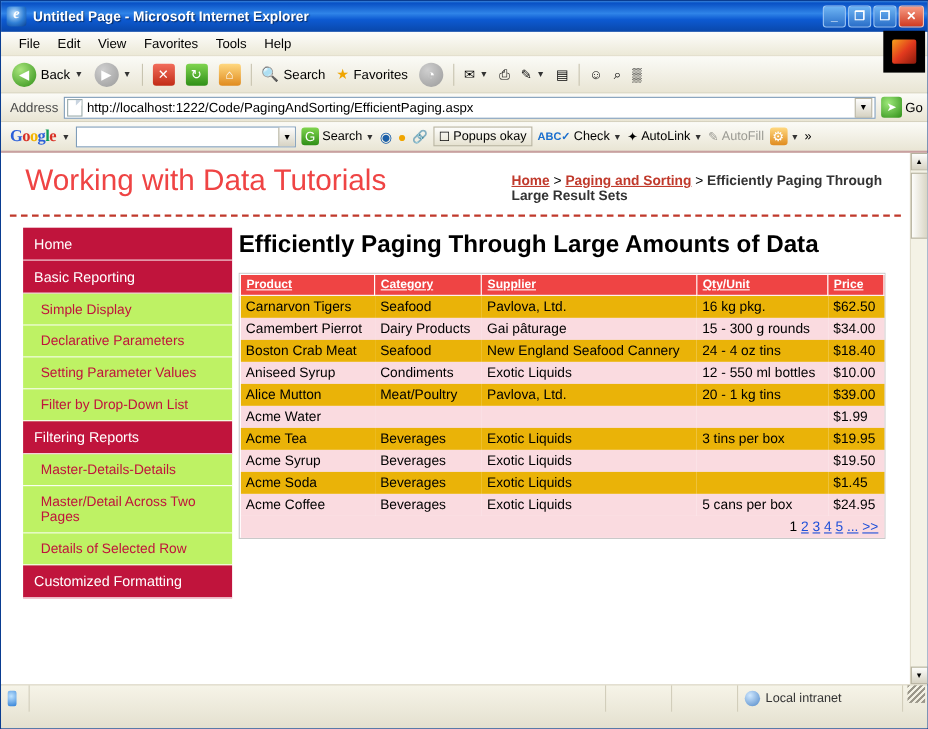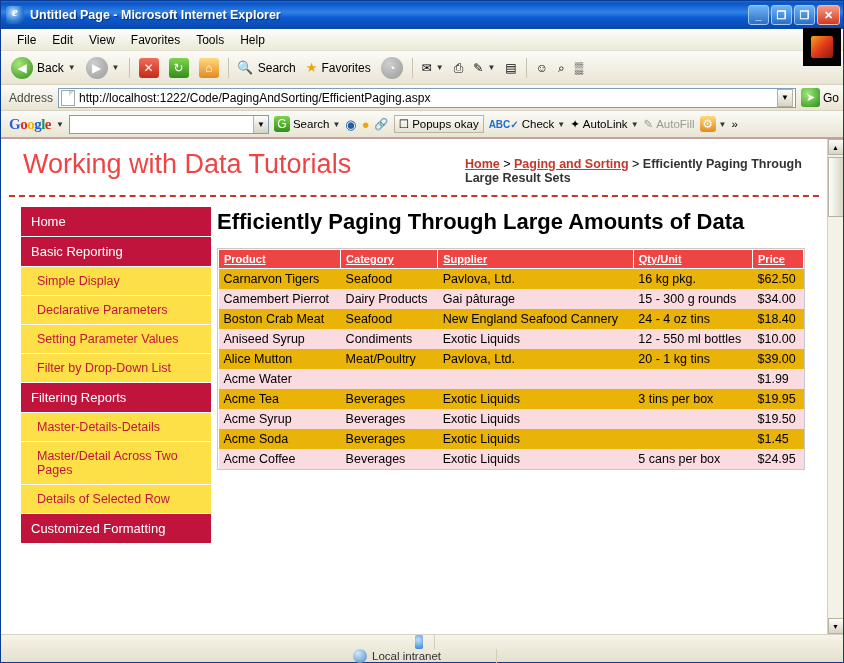--- a/index.html
+++ b/index.html
@@ -151,21 +151,21 @@
     margin: 0 8px;
   }
   .site-title { font-size: 27px; color:#ef4444; font-family:"Liberation Sans",sans-serif; }
   .breadcrumb { font-size: 12.5px; text-align:left; max-width: 340px; padding-top:8px; }
   .breadcrumb a { color:#c0392b; font-weight:bold; }
   .breadcrumb .cur { color:#333; font-weight:bold; }
   .body-cols { display:flex; padding: 10px 8px 0 8px; }
   
   .sidebar { width: 190px; flex:none; margin-left:12px; }
   .side-item { padding: 7px 10px; font-size: 13px; color:#fff; background:#c0143c; border-bottom:1px solid #fff; }
-  .side-item.sub { background:#fde047; color:#c0143c; padding-left: 16px; font-size:12.5px; }
+  .side-item.sub { background:#bef264; color:#c0143c; padding-left: 16px; font-size:12.5px; }
   
   .main { flex:1; padding: 0 14px 0 6px; }
   .main h1 { font-size: 22px; color:#000; margin: 2px 0 14px 0; line-height:1.15; }
   table.grid { border-collapse: collapse; width: 100%; font-size: 12.5px; }
   table.grid th {
     background:#ef4444; color:#fff; text-align:left;
     padding: 3px 5px; border: 1px solid #fff;
     text-decoration: underline; font-size: 11px;
   }
   table.grid td { padding: 3px 5px; vertical-align: top; border:none; }
@@ -179,24 +179,24 @@
   
   .vscroll {
     width:16px; background:#f1efe2; border-left:1px solid #d6d2bf;
     display:flex; flex-direction:column; align-items:center;
   }
   .vs-btn { width:16px;height:16px;background:linear-gradient(to bottom,#fdfdfb,#d7d3c3);border:1px solid #b6b29f;display:flex;align-items:center;justify-content:center;font-size:7px; }
   .vs-track { flex:1; width:16px; background:#f4f2e6; }
   .vs-thumb { width:16px;height:60px;background:linear-gradient(to right,#fdfdfb,#d9d5c4);border:1px solid #b6b29f;margin-top:2px; }
   
   .statusbar {
-    height: 28px; display:flex; align-items:center;
+    height: 40px; display:flex; 
     background: linear-gradient(to bottom,#f6f4e8,#e4e0cf);
     border-top: 1px solid #d6d2bf;
-    font-size: 11.5px; color:#333;flex-direction:column;
+    font-size: 11.5px; color:#333;
   }
   .st-cell { height:24px; display:flex; align-items:center; padding:0 6px; border-right:1px solid #d2cebb; }
   .st-grow { flex:1; border-right:1px solid #d2cebb; }
   .st-icon { width:14px;height:14px;background:radial-gradient(circle at 40% 35%,#bfe3ff,#2f7fd6);border-radius:2px;margin-right:5px; }
   .globe { width:14px;height:14px;border-radius:50%;background:radial-gradient(circle at 35% 30%,#cfe8ff,#4f86c6);margin-right:5px; }
   .resizer { width:16px;height:16px;margin-left:4px;margin-right:2px;
      background: repeating-linear-gradient(135deg,#9b978a 0 2px,transparent 2px 4px); }
 </style>
 </head>
 <body>
@@ -449,20 +449,31 @@
                   <td></td>
                   <td class="price">$1.45</td>
                 </tr>
                 <tr class="alt">
                   <td>Acme Coffee</td>
                   <td>Beverages</td>
                   <td>Exotic Liquids</td>
                   <td>5 cans per box</td>
                   <td class="price">$24.95</td>
                 </tr>
+                <tr class="pager">
+                  <td colspan="5">
+                    <span class="cur">1</span>
+                    <a href="#">2</a>
+                    <a href="#">3</a>
+                    <a href="#">4</a>
+                    <a href="#">5</a>
+                    <a href="#">...</a>
+                    <a href="#">&gt;&gt;</a>
+                  </td>
+                </tr>
               </tbody>
             </table>
           </div>
         </div>
       </div>
     </div>
 
     <div class="vscroll">
       <div class="vs-btn">▲</div>
       <div class="vs-track">

